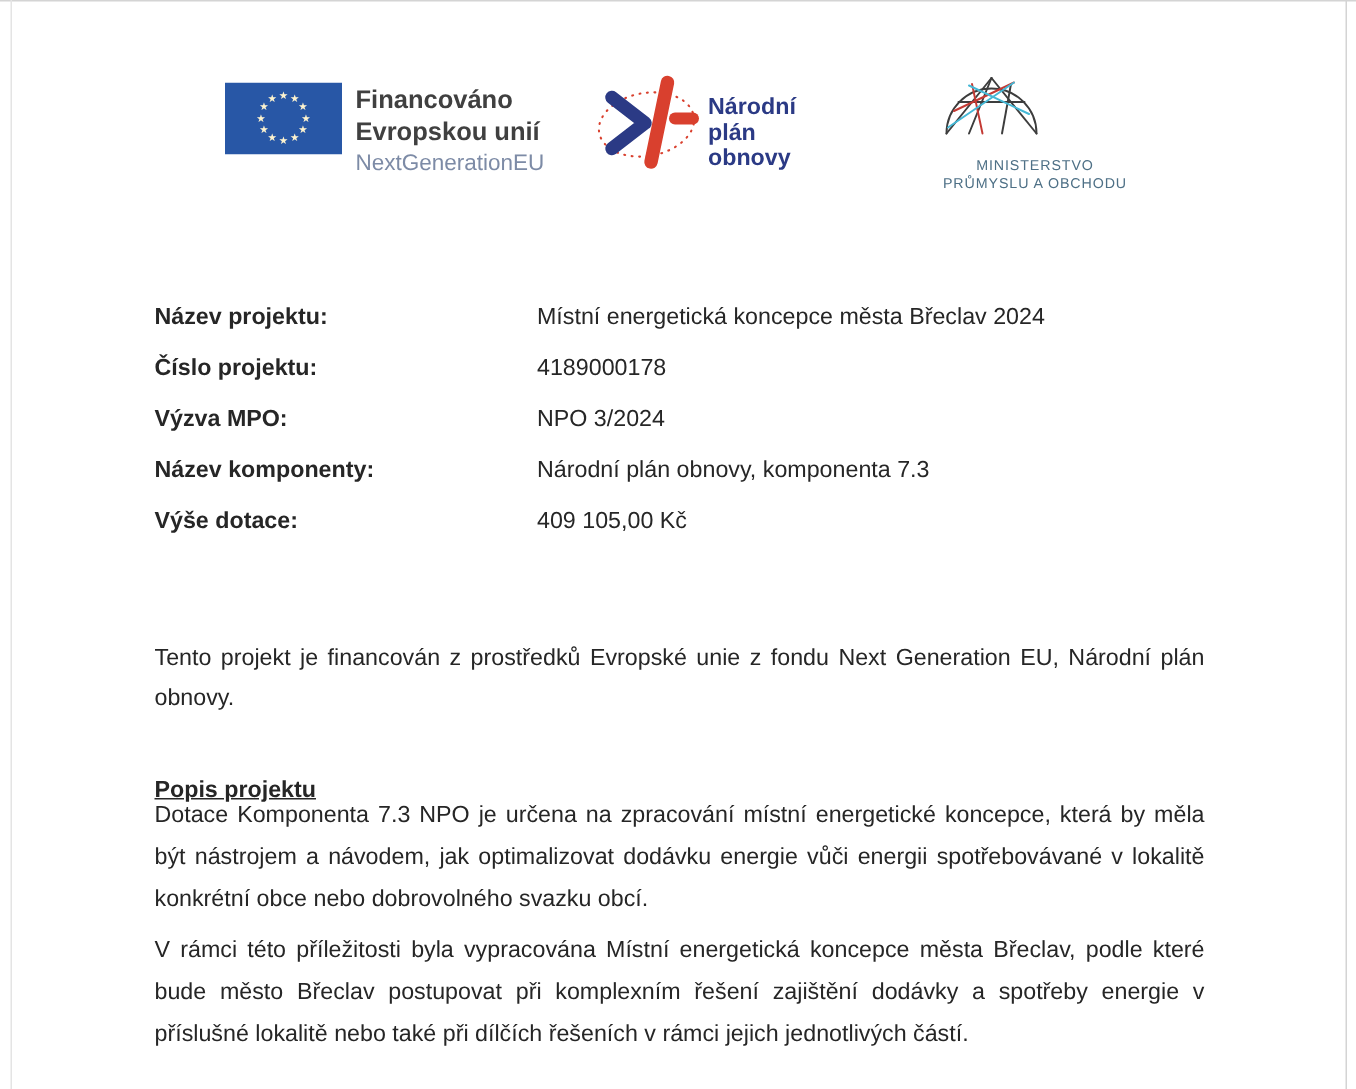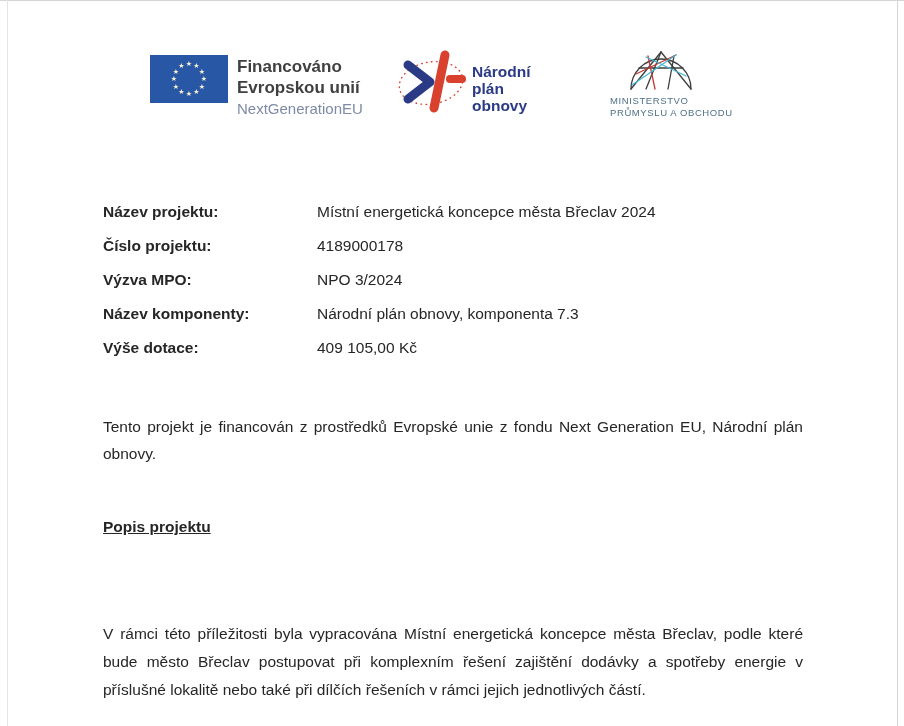--- a/index.html
+++ b/index.html
@@ -29,35 +29,35 @@
     font-weight: 700; font-size: 17px; line-height: 21px; color: #404040;
   }
   .eu-text .t3 { font-size: 15px; line-height: 19px; color: #7d8ba6; margin-top: 1px; }
 
   .logo-npo { position: absolute; left: 397px; top: 49px; display: flex; align-items: center; }
   .npo-text { margin-left: 3px; padding-top: 12px; }
   .npo-text div { font-weight: 700; font-size: 15.5px; line-height: 17px; color: #2b3a85; }
 
   .logo-mpo { position: absolute; left: 610px; top: 43px; width: 160px; }
   .mpo-dome { display: block; margin-left: 14px; }
-  .mpo-text { margin-top: 2px; }
+  .mpo-text { margin-top: 12px; text-align: center; }
   .mpo-text div {
     font-size: 9.5px; line-height: 12px; letter-spacing: 0.6px; color: #4e7086;
   }
 
   
   .info-table { position: absolute; left: 103px; top: 203px; width: 710px; }
-  .info-row { display: flex; height: 34px; align-items: flex-start; }
+  .info-row { display: flex; height: 34px; align-items: flex-start; gap: 41px; }
   .info-label { width: 214px; font-weight: 700; font-size: 15.5px; }
   .info-value { font-size: 15.5px; }
   .info-value.bold { font-weight: 400; }
 
   
   .funding-note {
-    position: absolute; left: 103px; top: 413px; width: 700px;
+    position: absolute; left: 103px; top: 425px; width: 700px;
     font-size: 15.5px; line-height: 27px; text-align: justify;
   }
   .section-heading {
     position: absolute; left: 103px; top: 518px;
     font-weight: 700; font-size: 15.5px; text-decoration: underline;
   }
   .para { position: absolute; left: 103px; width: 700px;
     font-size: 15.5px; line-height: 28px; text-align: justify; }
   .para-1 { top: 530px; }
   .para-2 { top: 620px; }
@@ -149,14 +149,15 @@
     </div>
     <div class="info-row">
       <div class="info-label">Výše dotace:</div>
       <div class="info-value">409 105,00 Kč</div>
     </div>
   </div>
 
   <div class="funding-note">Tento projekt je financován z prostředků Evropské unie z fondu Next Generation EU, Národní plán obnovy.</div>
 
   <div class="section-heading">Popis projektu</div>
+  <div class="para para-1">Dotace Komponenta 7.3 NPO je určena na zpracování místní energetické koncepce, která by měla být nástrojem a návodem, jak optimalizovat dodávku energie vůči energii spotřebovávané v lokalitě konkrétní obce nebo dobrovolného svazku obcí.</div>
   <div class="para para-2">V rámci této příležitosti byla vypracována Místní energetická koncepce města Břeclav, podle které bude město Břeclav postupovat při komplexním řešení zajištění dodávky a spotřeby energie v příslušné lokalitě nebo také při dílčích řešeních v rámci jejich jednotlivých částí.</div>
 </div>
 
 </body></html>

